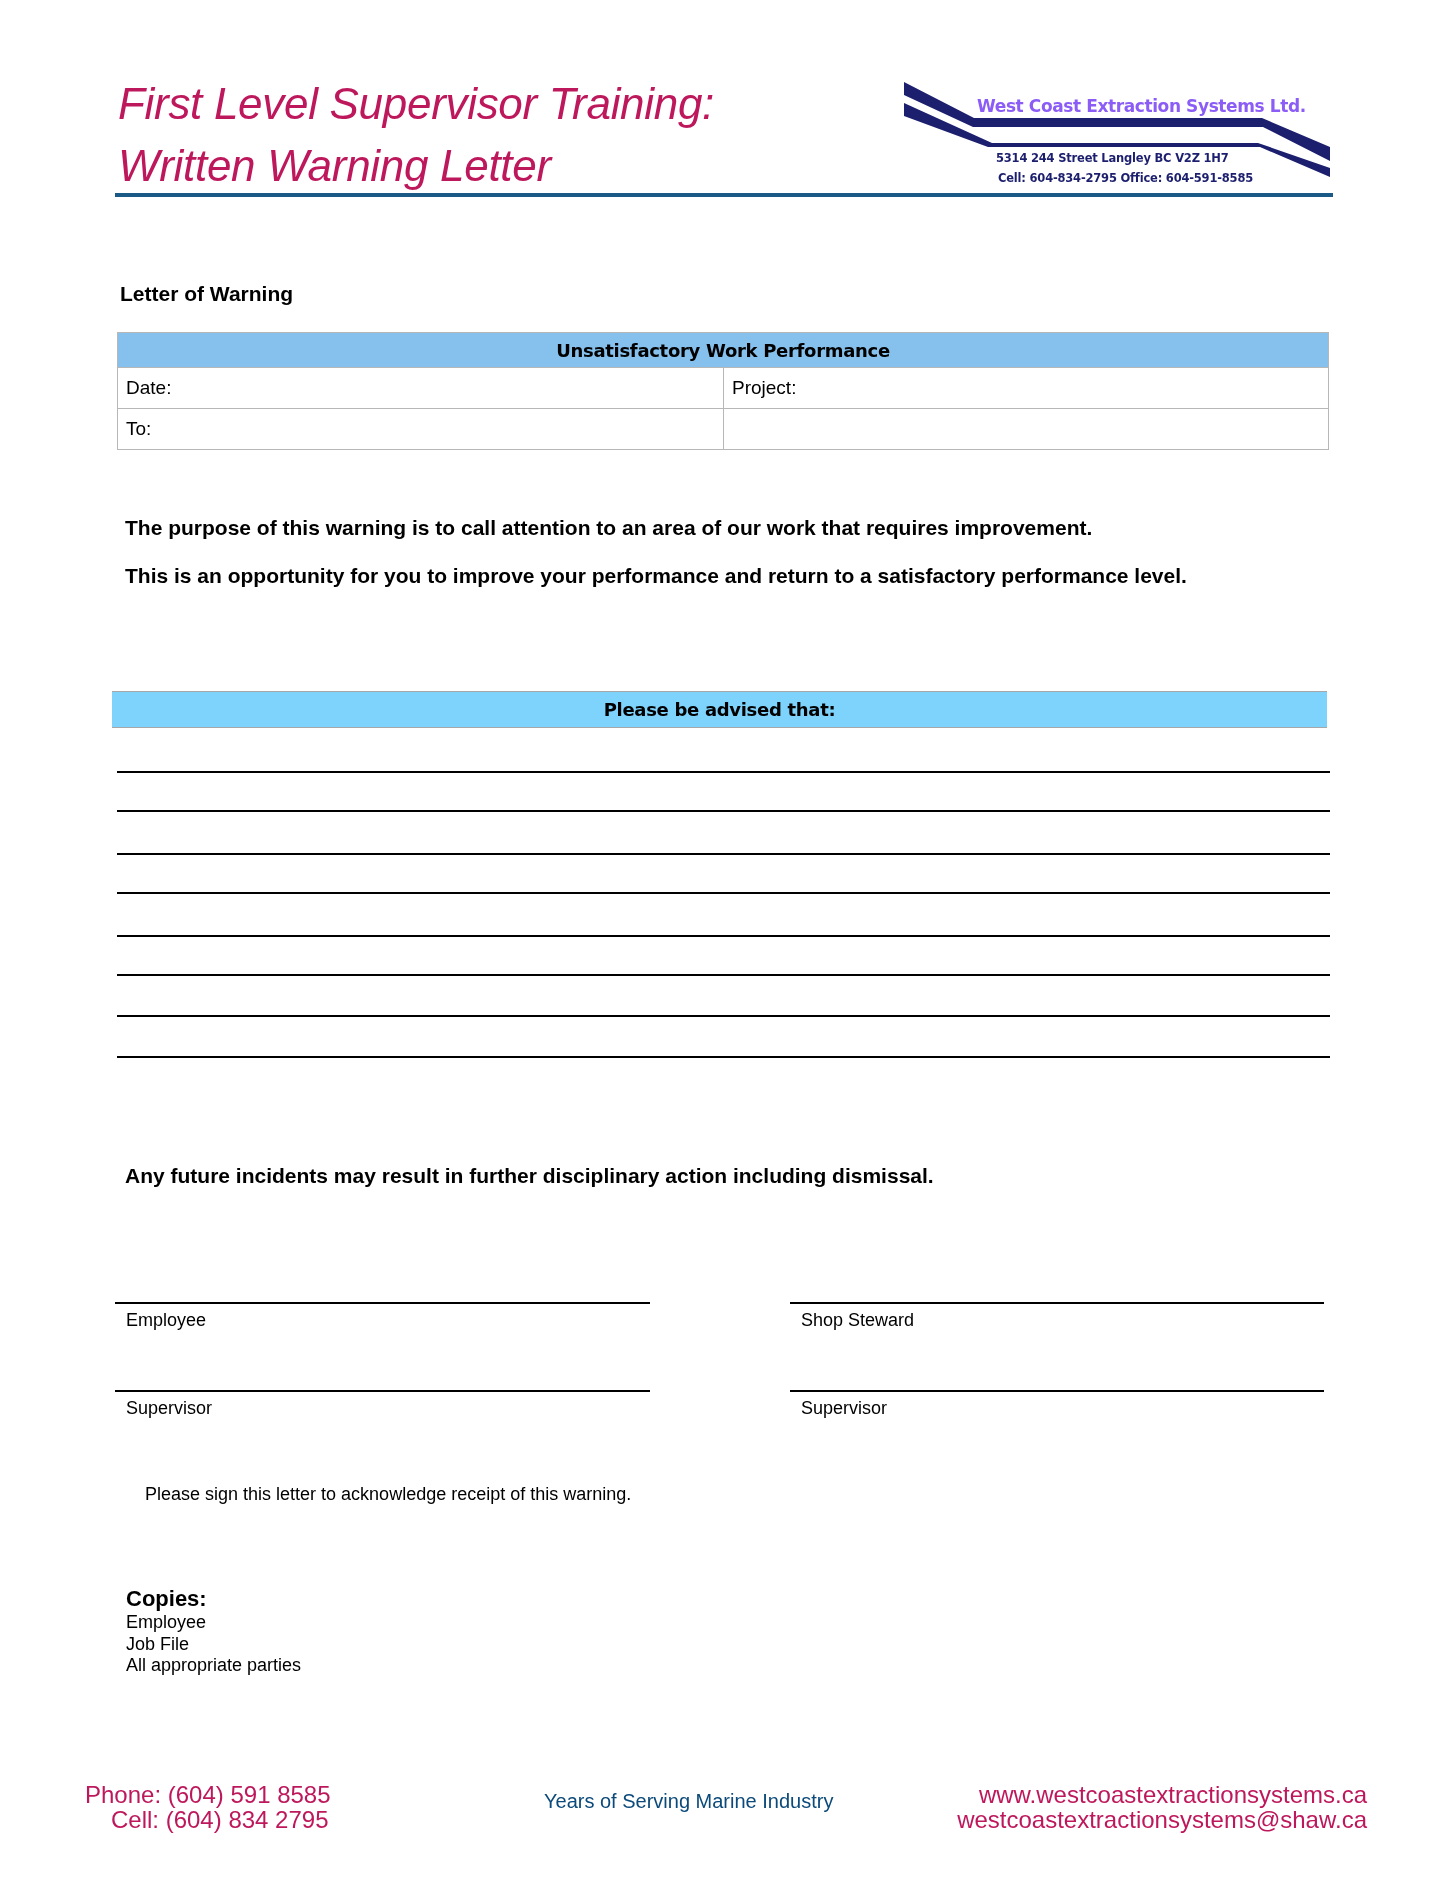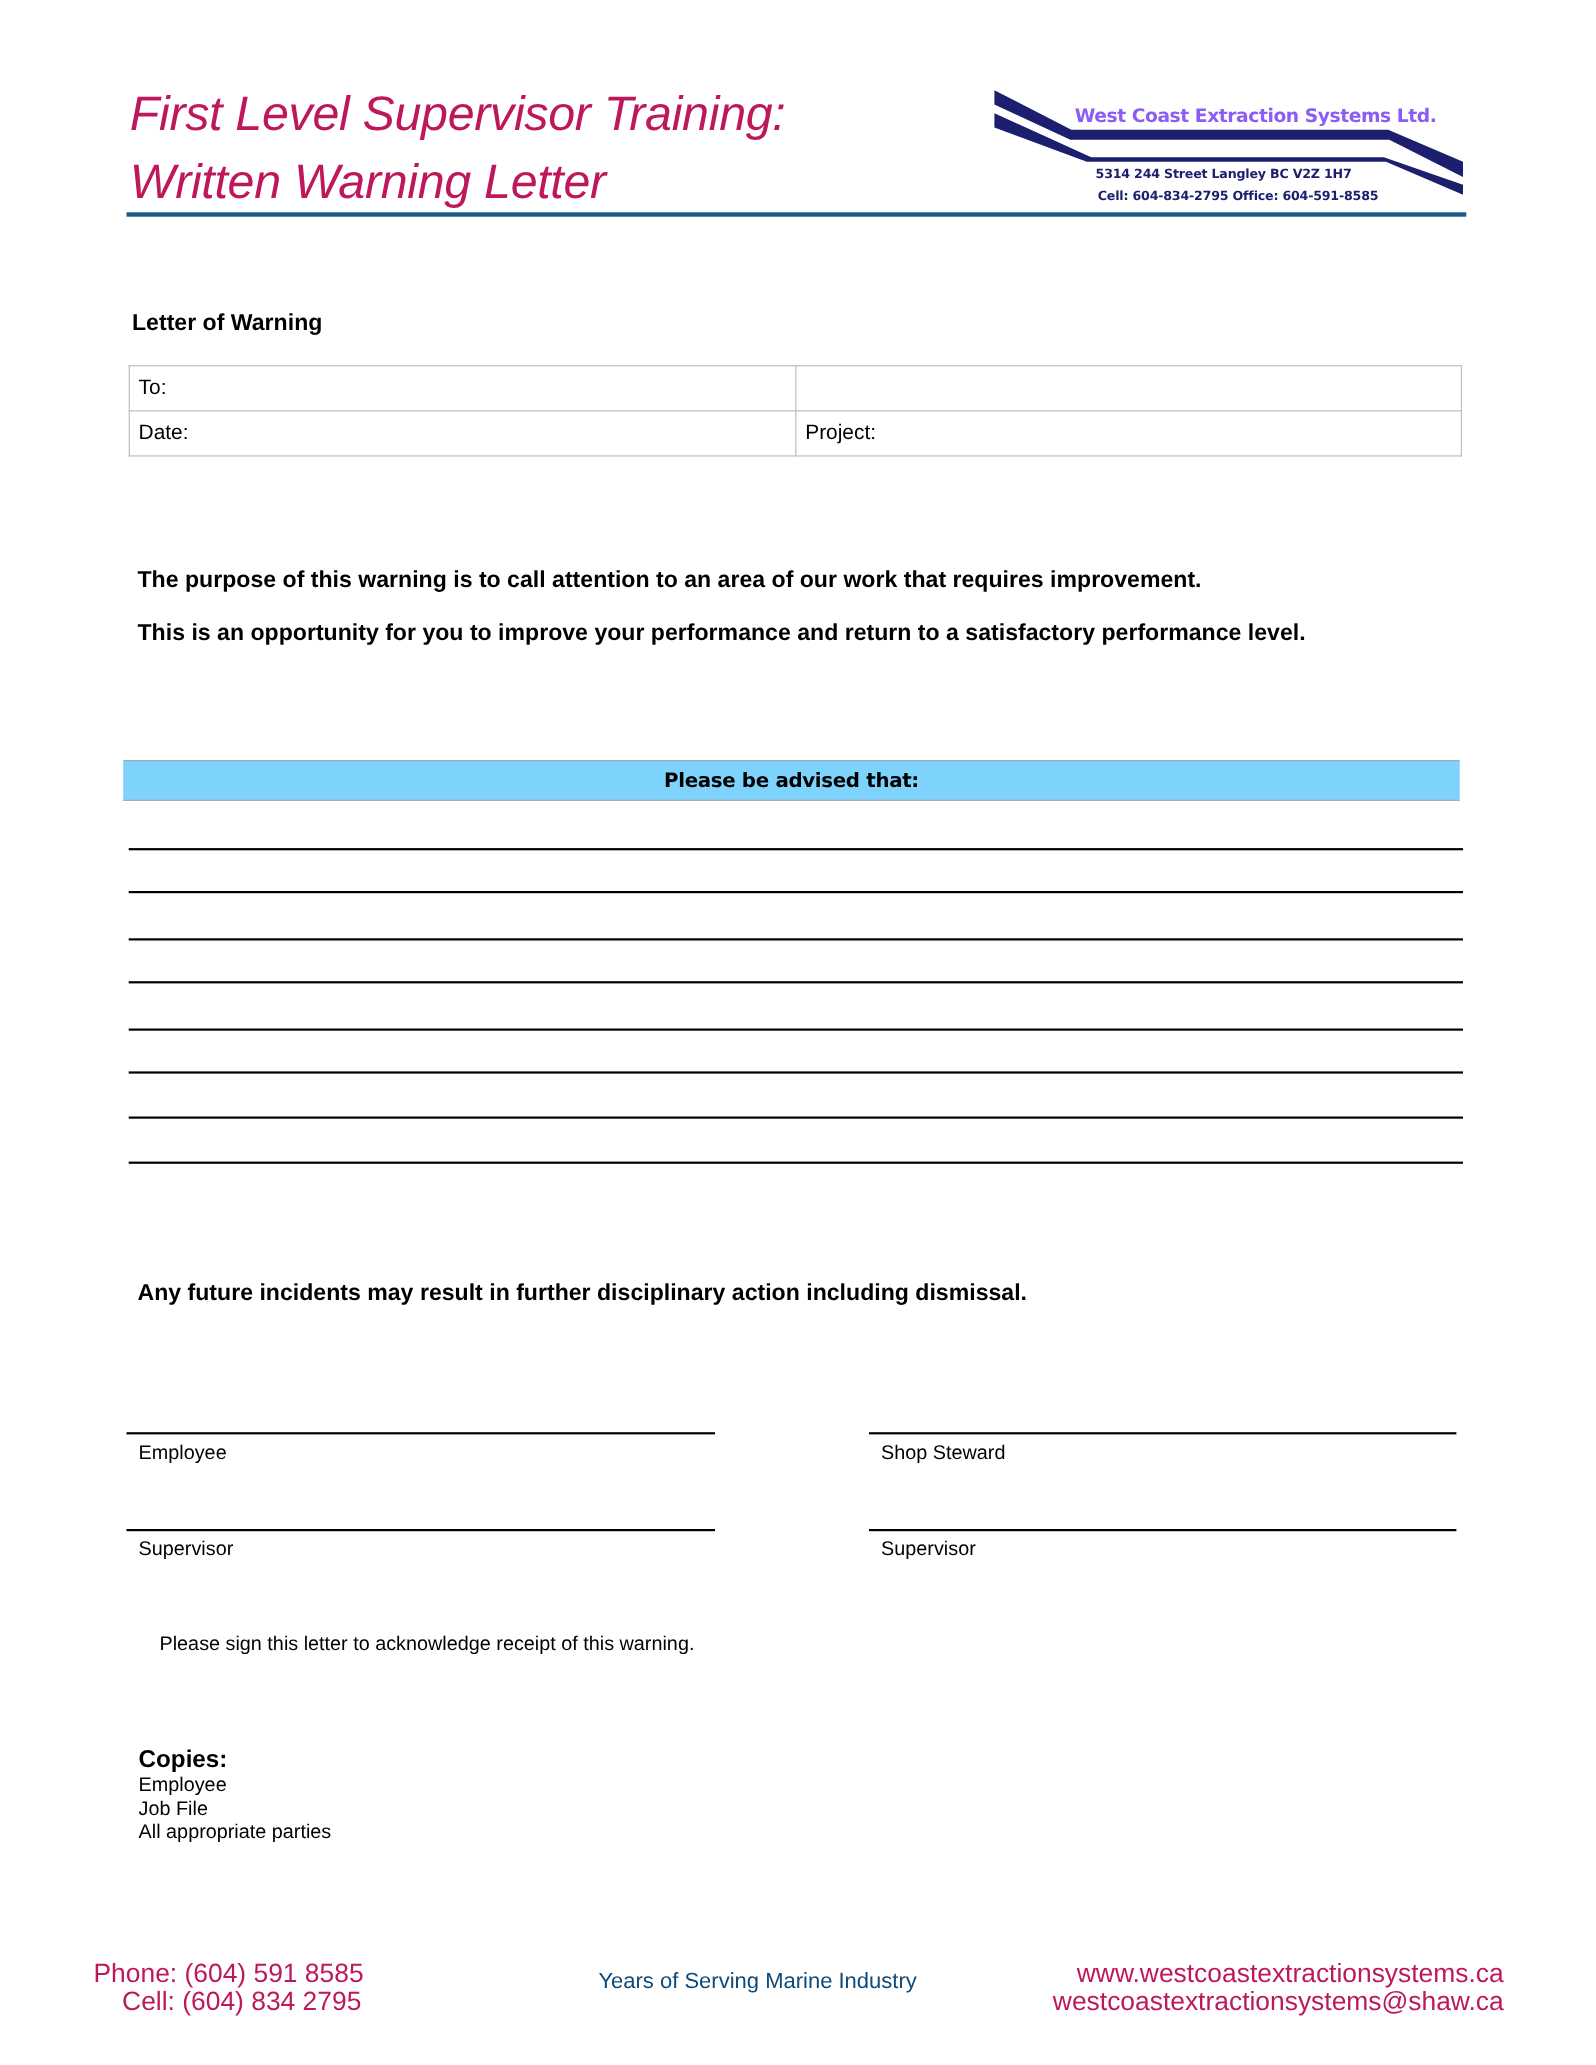--- a/index.html
+++ b/index.html
@@ -39,27 +39,30 @@
 <div class="abs logo-name">West Coast Extraction Systems Ltd.</div>
 <div class="abs logo-addr">5314 244 Street  Langley  BC  V2Z 1H7</div>
 <div class="abs logo-phones">Cell:  604-834-2795     Office:  604-591-8585</div>
 
 <div class="abs header-rule"></div>
 
 <div class="abs section-label">Letter of Warning</div>
 
 <table class="info">
   <tbody>
-  <tr>
-    <td>To:</td>
-    <td></td>
+      <tr>
+    <th colspan="2">Unsatisfactory Work Performance</th>
   </tr>
   <tr>
     <td style="width:589px;">Date:</td>
     <td>Project:</td>
+  </tr>
+  <tr>
+    <td>To:</td>
+    <td></td>
   </tr>
 </tbody>
   </table>
 
 <div class="abs para" style="top:515px;">The purpose of this warning is to call attention to an area of our work that requires improvement.</div>
 <div class="abs para" style="top:563px;">This is an opportunity for you to improve your performance and return to a satisfactory performance level.</div>
 
 <div class="abs band">Please be advised that:</div>
 
 <div class="abs write-line" style="top:771px;"></div>

